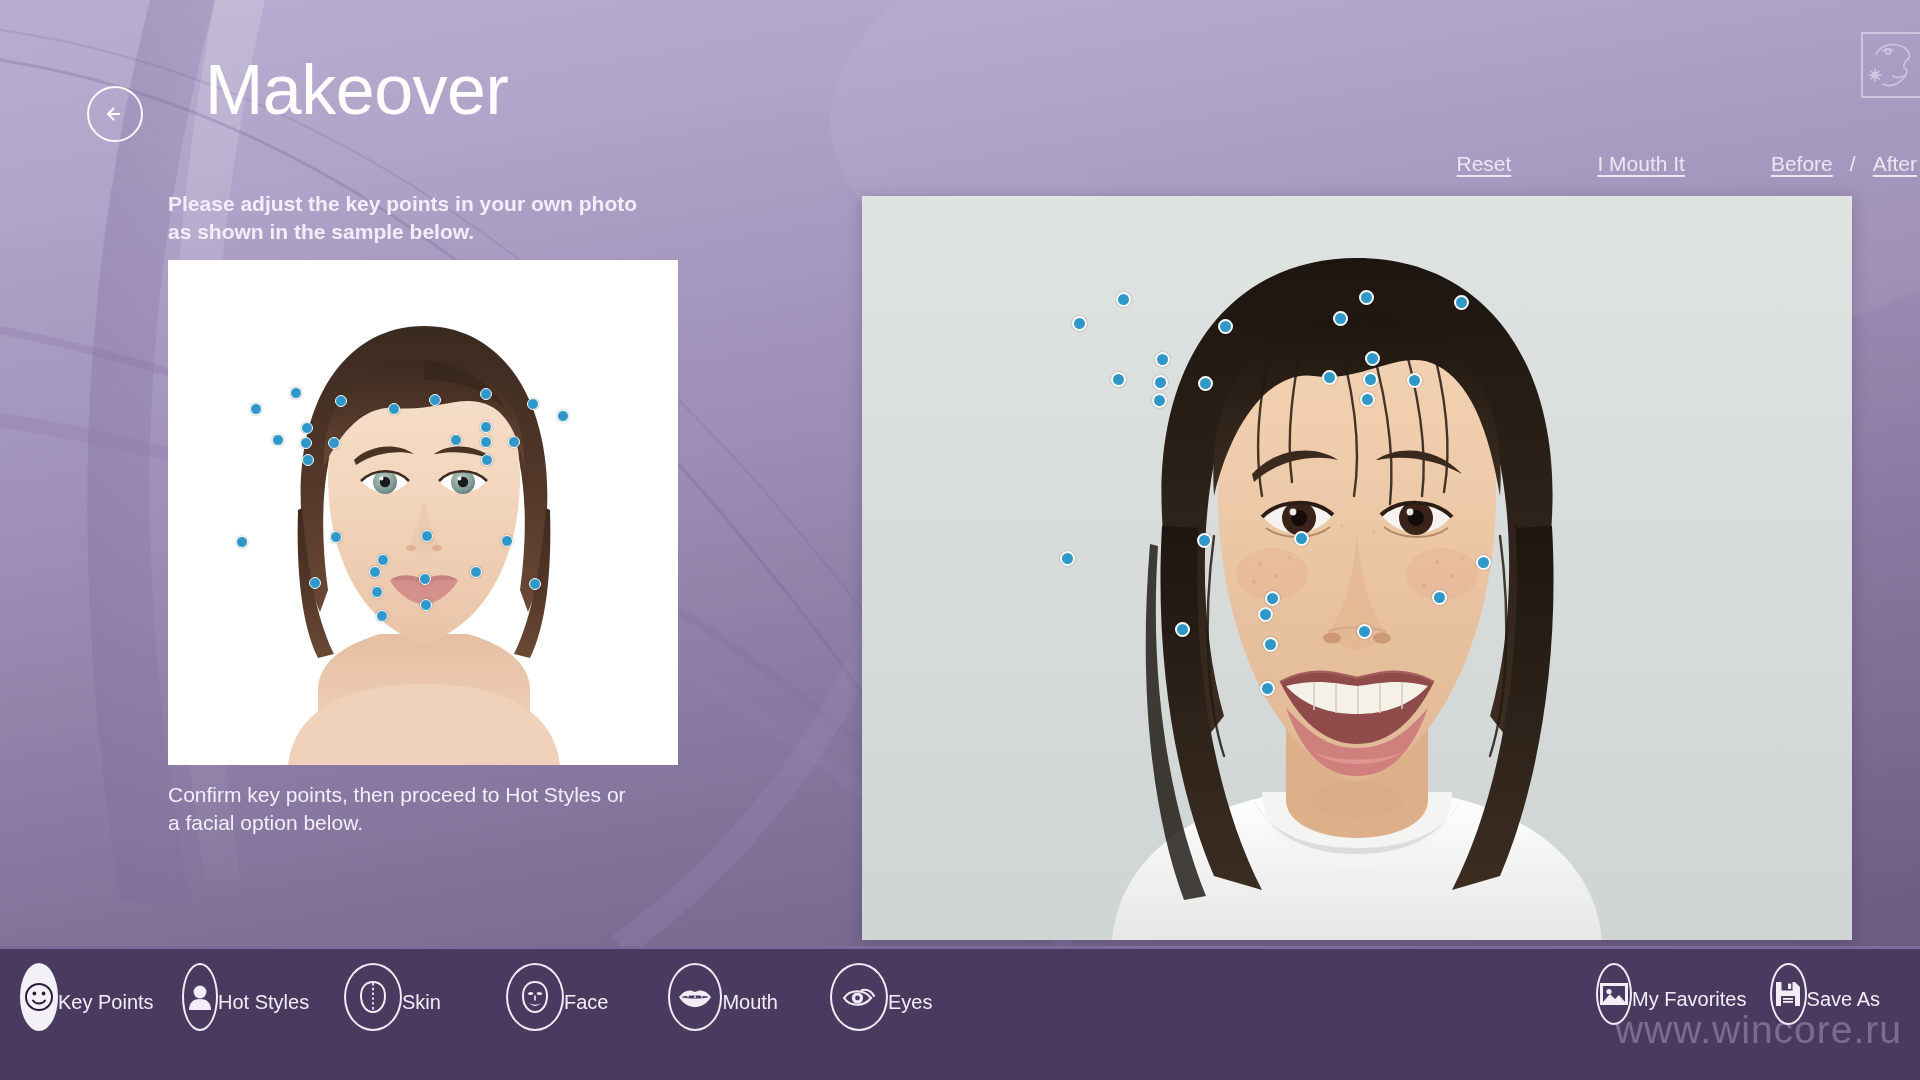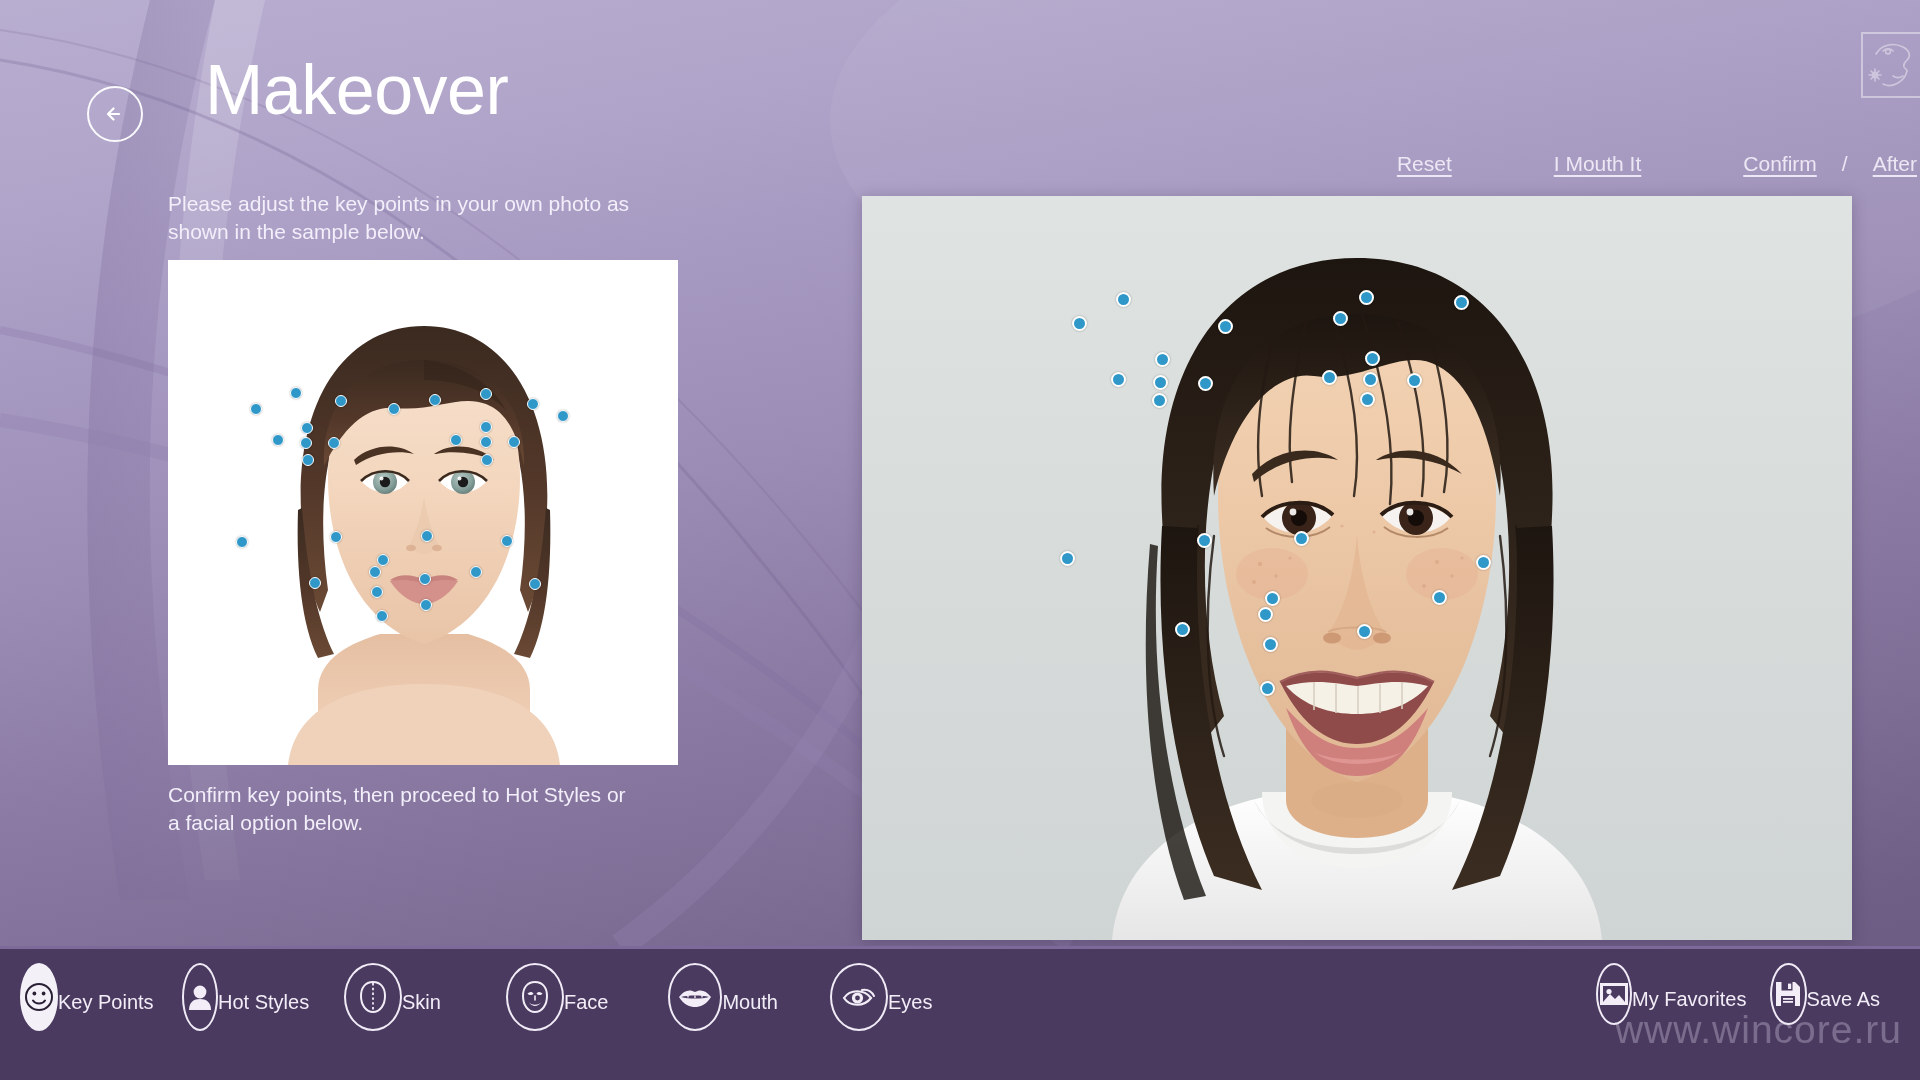--- a/index.html
+++ b/index.html
@@ -82,21 +82,21 @@
     font-size: 24px;
     vertical-align: super;
     position: relative;
     top: -16px;
     left: 1px;
   }
 
   .action-links {
     position: absolute; right: 38px; top: 152px;
     display: flex; align-items: baseline;
-    gap: 16px;
+    gap: 8px;
     font-size: 21px;
     color: #e9e3f2;
   }
   .action-links a {
     color: #ece7f4;
     text-decoration: underline;
     text-underline-offset: 4px;
     cursor: pointer;
     white-space: nowrap;
   }
@@ -108,20 +108,21 @@
     position: absolute; left: 168px; top: 190px;
     width: 512px;
     z-index: 4;
   }
   .instruction {
     font-size: 21px;
     line-height: 1.32;
     color: #f2eefa;
     width: 470px;
     margin-bottom: 15px;
+    font-weight: bold;
   }
   .sample-frame {
     width: 510px; height: 505px;
     background: #ffffff;
     position: relative;
     overflow: hidden;
   }
   .footnote {
     margin-top: 16px;
     font-size: 21px;
@@ -260,21 +261,21 @@
           </g>
         </svg>
       </div>
     </div>
 
     <div class="action-links">
       <a>Reset</a>
       <span class="link-gap"></span>
       <a>I Mouth It</a>
       <span class="link-gap"></span>
-      <a>Confirm</a>
+      <a>Before</a>
       <span class="slash">/</span>
       <a>After</a>
     </div>
   </div>
 
   <div class="left-panel">
 
     <div class="instruction">Please adjust the key points in your own photo as shown in the sample below.</div>
 
     <div class="sample-frame">

